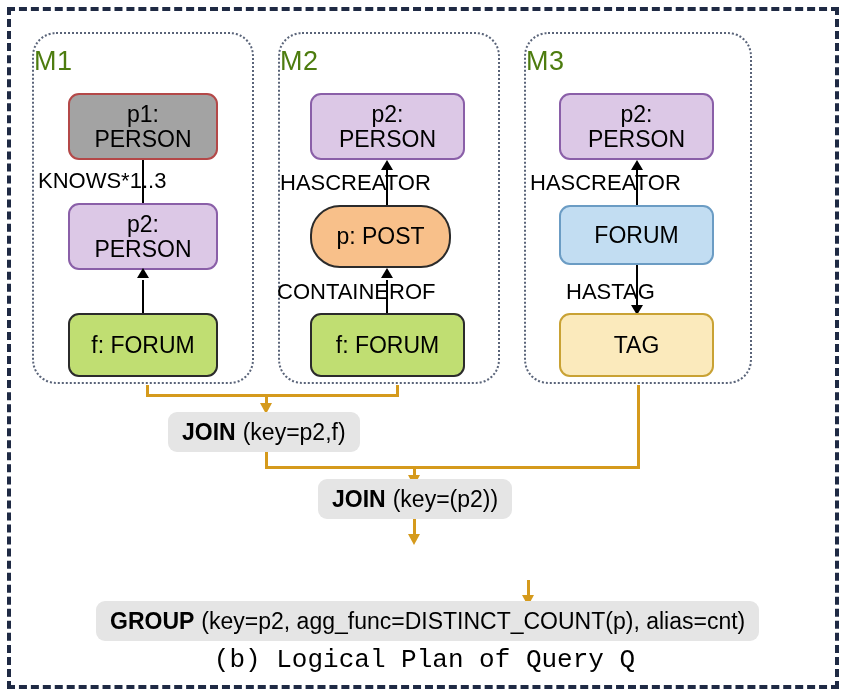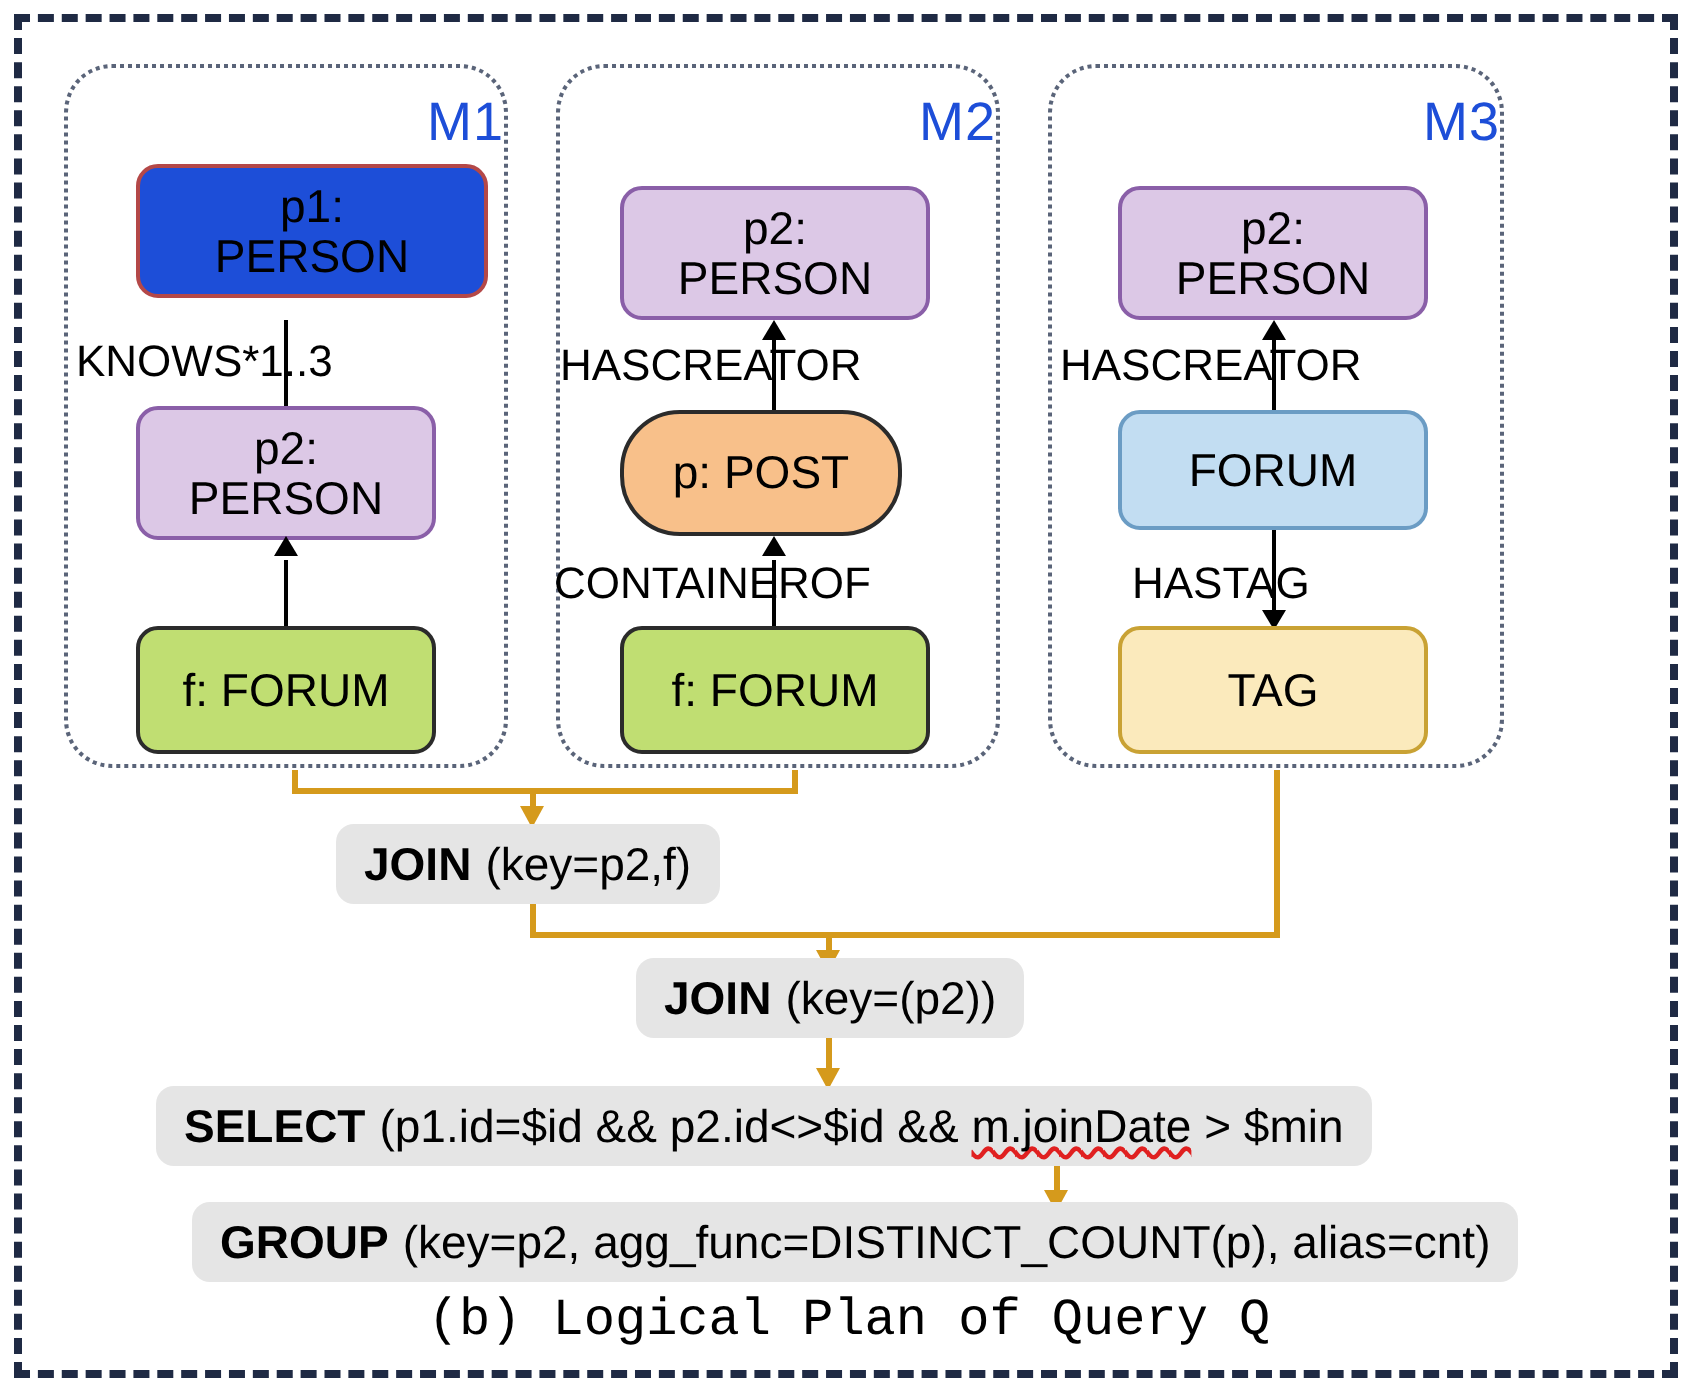--- a/index.html
+++ b/index.html
@@ -33,23 +33,23 @@
     border: 2px dotted #5a6479;
     border-radius: 24px;
     box-sizing: border-box;
     background: transparent;
   }
   .panel-title {
     position: absolute;
     top: 14px;
     left: 0;
     right: 0;
-    text-align: right;
+    text-align: left;
     font-size: 27px;
-    color: #1d4ed8;
+    color: #4d7c0f;
     line-height: 1;
     letter-spacing: 0.5px;
   }
   
   .node {
     position: absolute;
     box-sizing: border-box;
     border-radius: 11px;
     border-width: 2px;
     border-style: solid;
@@ -138,21 +138,21 @@
 <body>
 
 <div id="figure">
 
   <div class="outer-frame"></div>
 
   <div class="panel" style="left:32px; top:32px; width:222px; height:352px;">
     <div class="panel-title">M1</div>
   </div>
 
-  <div class="node" style="left:68px; top:82px; width:176px; height:67px; background:#1d4ed8; border-color:#b44848;">p1:
+  <div class="node" style="left:68px; top:93px; width:150px; height:67px; background:#a3a3a3; border-color:#b44848;">p1:
 PERSON</div>
 
   <div class="edge-line" style="left:142px; top:160px; height:43px;"></div>
   <div class="edge-label" style="left:38px; top:170px;">KNOWS*1..3</div>
 
   <div class="node" style="left:68px; top:203px; width:150px; height:67px; background:#dcc8e6; border-color:#8a5fa8;">p2:
 PERSON</div>
 
   <div class="edge-line" style="left:142px; top:280px; height:33px;"></div>
   <div class="arrow-up" style="left:137px; top:268px;"></div>
@@ -218,24 +218,20 @@
   <div class="op-box" style="left:168px; top:412px; height:40px;">
     <span class="op-kw">JOIN</span>
     <span class="op-args">(key=p2,f)</span>
   </div>
 
   <div class="op-box" style="left:318px; top:479px; height:40px;">
     <span class="op-kw">JOIN</span>
     <span class="op-args">(key=(p2))</span>
   </div>
 
-  <div class="op-box" style="left:78px; top:543px; height:40px;">
-    <span class="op-kw">SELECT</span>
-    <span class="op-args"><span>(p1.id=$id &amp;&amp; p2.id&lt;&gt;$id &amp;&amp; </span><span class="spellcheck">m.joinDate</span><span> &gt; $min</span></span>
-  </div>
 
   <div class="op-box" style="left:60px; top:601px; height:40px;margin-left:36px;">
     <span class="op-kw">GROUP</span>
     <span class="op-args">(key=p2, agg_func=DISTINCT_COUNT(p), alias=cnt)</span>
   </div>
 
   <div class="caption" style="top:645px;">(b) Logical Plan of Query Q</div>
 
 </div>
 

